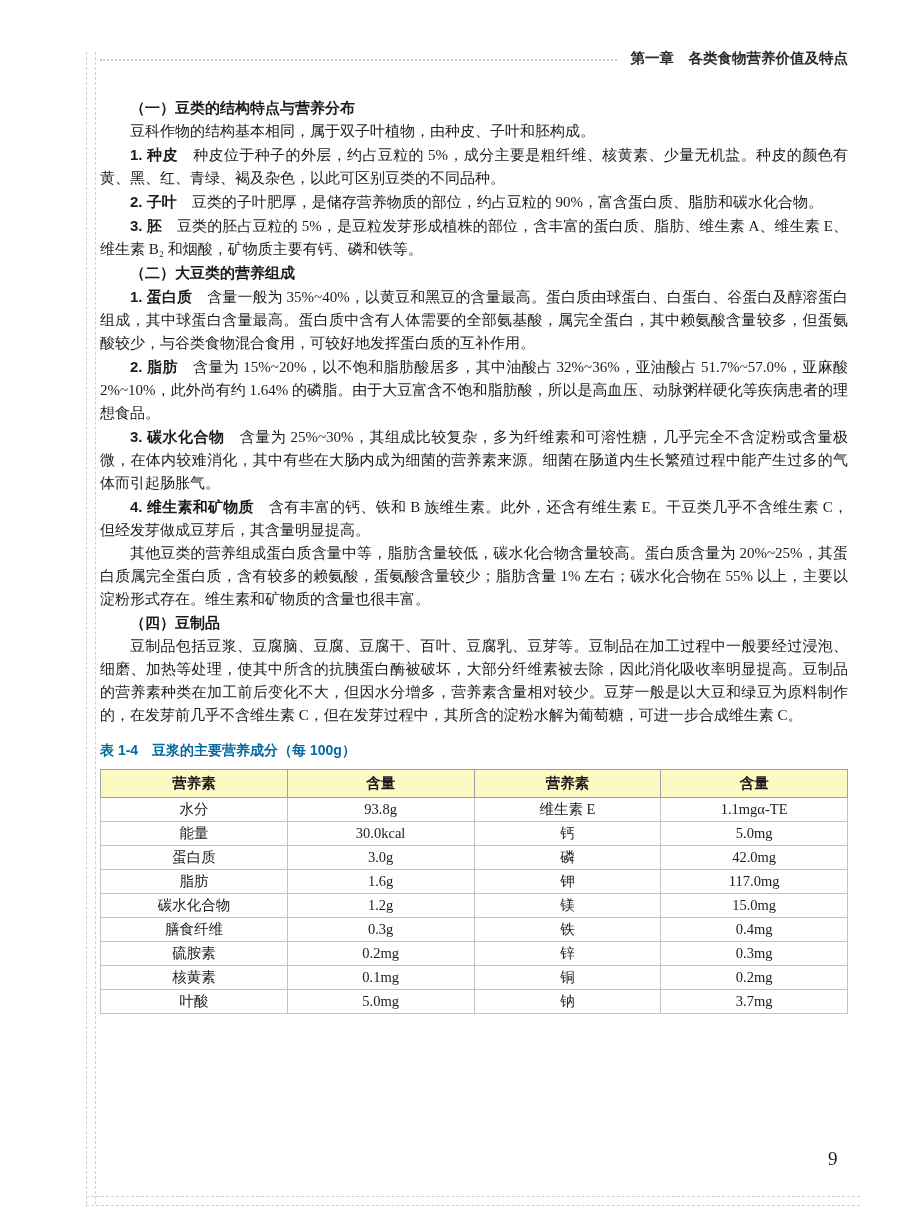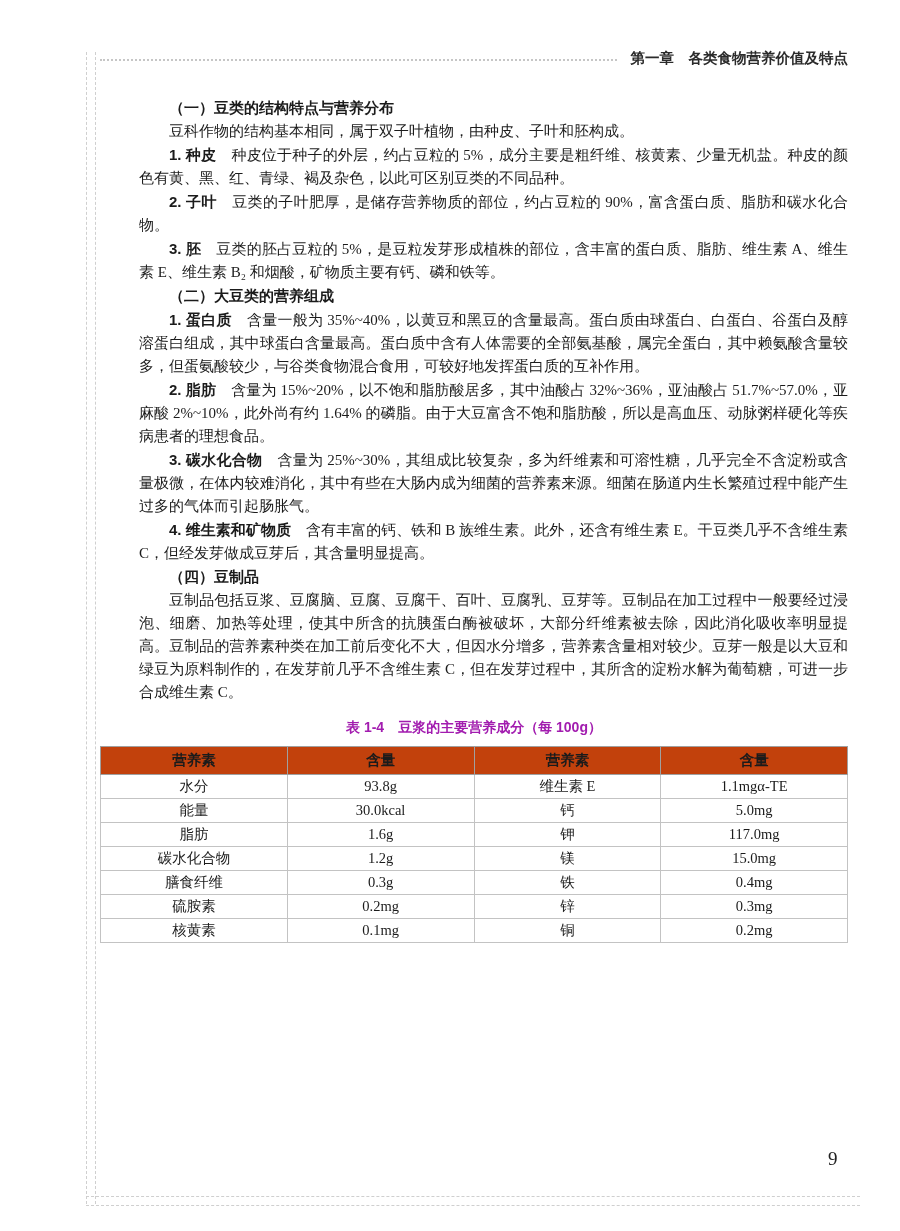--- a/index.html
+++ b/index.html
@@ -37,45 +37,44 @@
   .header-leader {
     flex: 1; height: 0;
     border-bottom: 2px dotted #c6c6c6;
     margin-top: 3px;
   }
   .chapter-title {
     font-family: "Liberation Sans", "DejaVu Sans", sans-serif;
     font-weight: 700; font-size: 14.5px; color: #2b2b2b;
     white-space: nowrap;
   }
-  #paragraphs { margin-top: 26px; margin-left: 39px; }
+  #paragraphs { margin-top: 26px; }
   .para {
     margin: 0;
     font-size: 15px; line-height: 23px;
     text-align: justify; text-indent: 2em;
     overflow-wrap: break-word;
   }
   .para .lead {
     font-family: "Liberation Sans", "DejaVu Sans", sans-serif;
     font-weight: 700;
   }
   .table-caption {
     margin-top: 15px;
-    text-align: center;
     font-family: "Liberation Sans", "DejaVu Sans", sans-serif;
-    font-weight: 700; font-size: 14px; color: #a21caf;
+    font-weight: 700; font-size: 14px; color: #0369a1;
   }
   table.nutrition {
     width: 100%;
     margin-top: 9px;
     border-collapse: collapse;
     table-layout: fixed;
   }
   table.nutrition th {
-    background: #c2410c;
+    background: #fef9c3;
     font-family: "Liberation Sans", "DejaVu Sans", sans-serif;
     font-weight: 700; font-size: 14.5px; color: #1b1b1b;
     padding: 4px 0;
     border: 1px solid #a0a0a0;
   }
   table.nutrition td {
     text-align: center;
     font-size: 14.5px;
     padding: 2px 0;
     border: 1px solid #c3c3c3;
@@ -104,20 +103,21 @@
         <p class="para subheading"><span class="lead">（一）豆类的结构特点与营养分布</span></p>
         <p class="para body">豆科作物的结构基本相同，属于双子叶植物，由种皮、子叶和胚构成。</p>
         <p class="para body"><span class="lead">1. 种皮</span>　种皮位于种子的外层，约占豆粒的 5%，成分主要是粗纤维、核黄素、少量无机盐。种皮的颜色有黄、黑、红、青绿、褐及杂色，以此可区别豆类的不同品种。</p>
         <p class="para body"><span class="lead">2. 子叶</span>　豆类的子叶肥厚，是储存营养物质的部位，约占豆粒的 90%，富含蛋白质、脂肪和碳水化合物。</p>
         <p class="para body"><span class="lead">3. 胚</span>　豆类的胚占豆粒的 5%，是豆粒发芽形成植株的部位，含丰富的蛋白质、脂肪、维生素 A、维生素 E、维生素 B₂ 和烟酸，矿物质主要有钙、磷和铁等。</p>
         <p class="para subheading"><span class="lead">（二）大豆类的营养组成</span></p>
         <p class="para body"><span class="lead">1. 蛋白质</span>　含量一般为 35%~40%，以黄豆和黑豆的含量最高。蛋白质由球蛋白、白蛋白、谷蛋白及醇溶蛋白组成，其中球蛋白含量最高。蛋白质中含有人体需要的全部氨基酸，属完全蛋白，其中赖氨酸含量较多，但蛋氨酸较少，与谷类食物混合食用，可较好地发挥蛋白质的互补作用。</p>
         <p class="para body"><span class="lead">2. 脂肪</span>　含量为 15%~20%，以不饱和脂肪酸居多，其中油酸占 32%~36%，亚油酸占 51.7%~57.0%，亚麻酸 2%~10%，此外尚有约 1.64% 的磷脂。由于大豆富含不饱和脂肪酸，所以是高血压、动脉粥样硬化等疾病患者的理想食品。</p>
         <p class="para body"><span class="lead">3. 碳水化合物</span>　含量为 25%~30%，其组成比较复杂，多为纤维素和可溶性糖，几乎完全不含淀粉或含量极微，在体内较难消化，其中有些在大肠内成为细菌的营养素来源。细菌在肠道内生长繁殖过程中能产生过多的气体而引起肠胀气。</p>
         <p class="para body"><span class="lead">4. 维生素和矿物质</span>　含有丰富的钙、铁和 B 族维生素。此外，还含有维生素 E。干豆类几乎不含维生素 C，但经发芽做成豆芽后，其含量明显提高。</p>
+        <p class="para body">其他豆类的营养组成蛋白质含量中等，脂肪含量较低，碳水化合物含量较高。蛋白质含量为 20%~25%，其蛋白质属完全蛋白质，含有较多的赖氨酸，蛋氨酸含量较少；脂肪含量 1% 左右；碳水化合物在 55% 以上，主要以淀粉形式存在。维生素和矿物质的含量也很丰富。</p>
         <p class="para subheading"><span class="lead">（四）豆制品</span></p>
         <p class="para body">豆制品包括豆浆、豆腐脑、豆腐、豆腐干、百叶、豆腐乳、豆芽等。豆制品在加工过程中一般要经过浸泡、细磨、加热等处理，使其中所含的抗胰蛋白酶被破坏，大部分纤维素被去除，因此消化吸收率明显提高。豆制品的营养素种类在加工前后变化不大，但因水分增多，营养素含量相对较少。豆芽一般是以大豆和绿豆为原料制作的，在发芽前几乎不含维生素 C，但在发芽过程中，其所含的淀粉水解为葡萄糖，可进一步合成维生素 C。</p>
       </div>
 
     <div class="table-caption">表 1-4　豆浆的主要营养成分（每 100g）</div>
 
     <table class="nutrition">
       <thead>
         <tr id="table-head-row">
             <th>营养素</th>
@@ -131,20 +131,26 @@
             <td>水分</td>
             <td>93.8g</td>
             <td>维生素 E</td>
             <td>1.1mgα-TE</td>
           </tr>
           <tr>
             <td>能量</td>
             <td>30.0kcal</td>
             <td>钙</td>
             <td>5.0mg</td>
+          </tr>
+          <tr>
+            <td>蛋白质</td>
+            <td>3.0g</td>
+            <td>磷</td>
+            <td>42.0mg</td>
           </tr>
           <tr>
             <td>脂肪</td>
             <td>1.6g</td>
             <td>钾</td>
             <td>117.0mg</td>
           </tr>
           <tr>
             <td>碳水化合物</td>
             <td>1.2g</td>
@@ -162,18 +168,24 @@
             <td>0.2mg</td>
             <td>锌</td>
             <td>0.3mg</td>
           </tr>
           <tr>
             <td>核黄素</td>
             <td>0.1mg</td>
             <td>铜</td>
             <td>0.2mg</td>
           </tr>
+          <tr>
+            <td>叶酸</td>
+            <td>5.0mg</td>
+            <td>钠</td>
+            <td>3.7mg</td>
+          </tr>
         </tbody>
     </table>
   </div>
 
   <div class="page-number">9</div>
 </div>
 
 </body></html>

